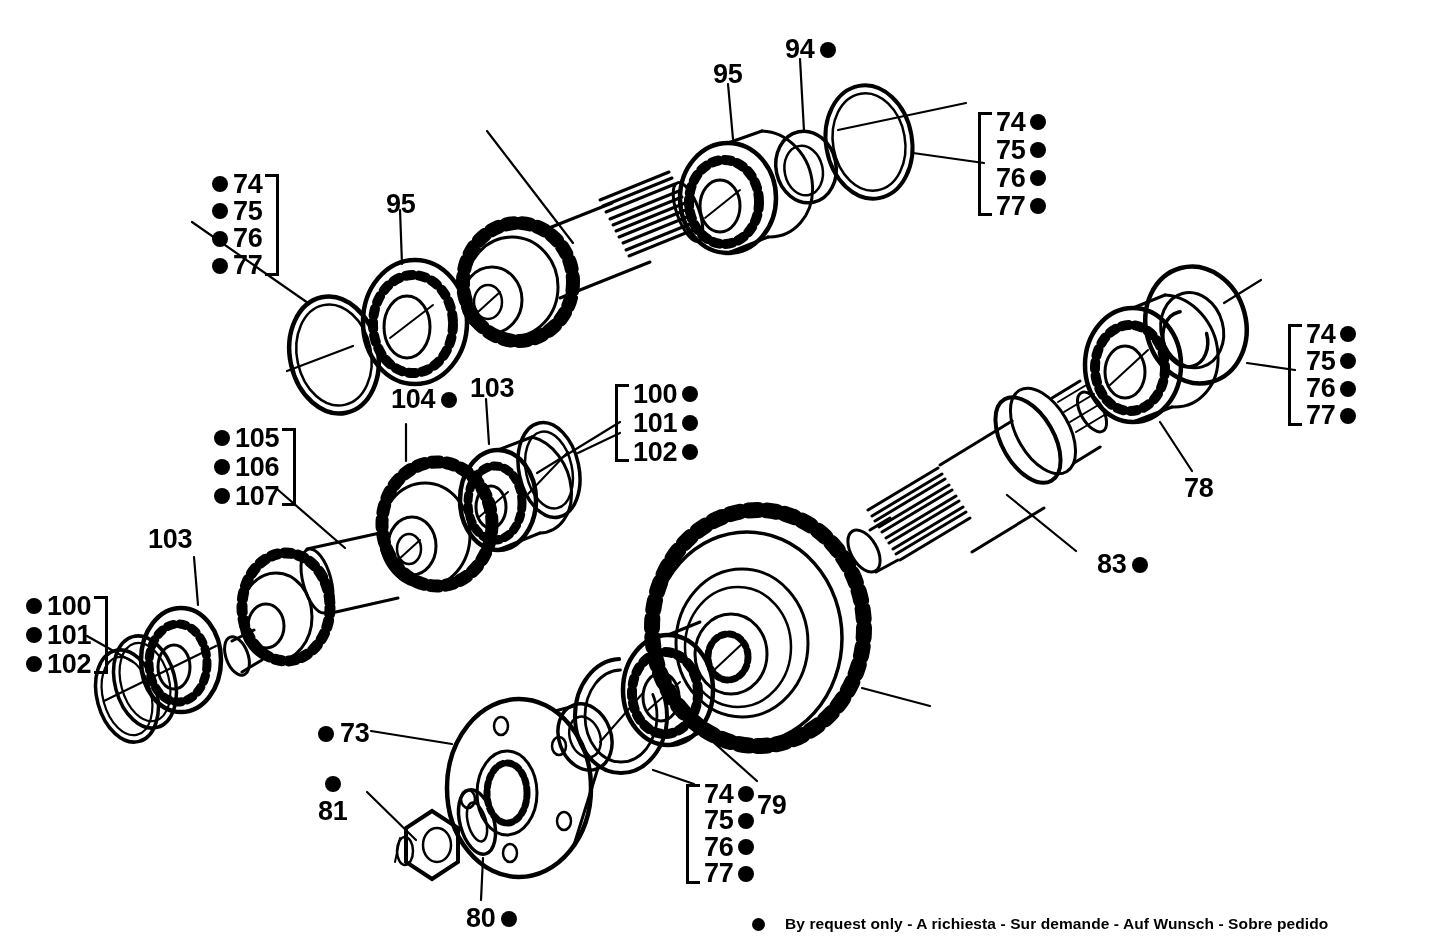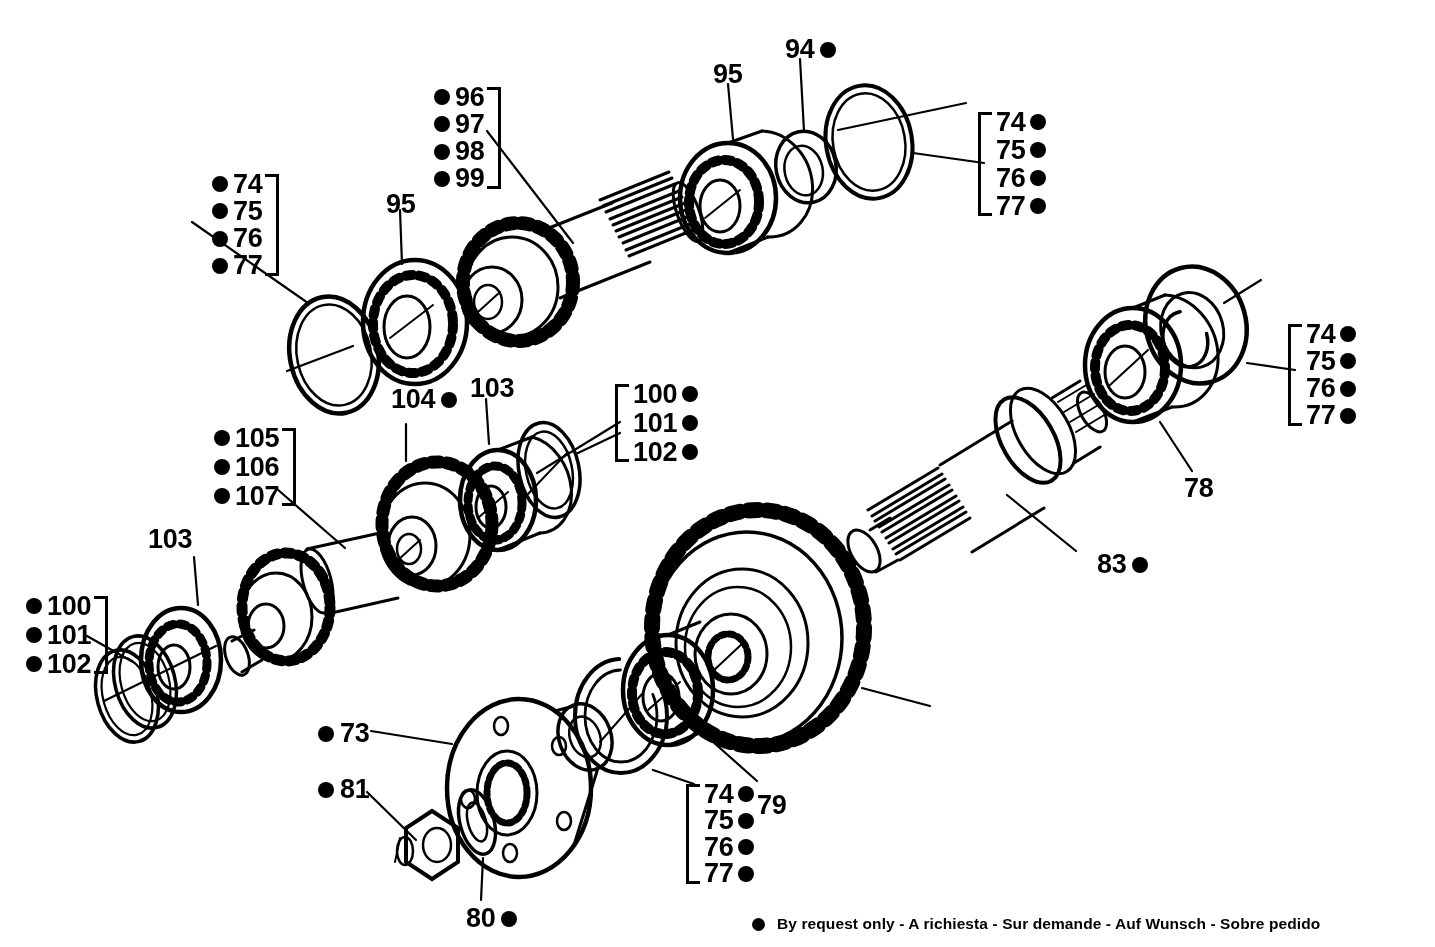--- a/index.html
+++ b/index.html
@@ -12,21 +12,21 @@
   .callout .rows{display:flex;flex-direction:column;justify-content:space-between;}
   .callout .row{display:flex;align-items:center;gap:5px;height:20px;}
   .num{font-weight:bold;font-size:27px;line-height:1;letter-spacing:-0.3px;white-space:nowrap;}
   .dot{width:16px;height:16px;background:#000;border-radius:50%;flex:none;}
   .bracket{width:11px;align-self:stretch;flex:none;}
   .bracket.right{border-top:3px solid #000;border-right:3px solid #000;border-bottom:3px solid #000;margin-left:3px;}
   .bracket.left{border-top:3px solid #000;border-left:3px solid #000;border-bottom:3px solid #000;margin-right:4px;}
 
   .plabel{position:absolute;display:flex;align-items:center;gap:6px;}
 
-  .footer{position:absolute;left:752px;top:915px;display:flex;align-items:center;gap:12px;}
+  .footer{position:absolute;left:752px;top:915px;display:flex;align-items:center;gap:20px;}
   .footer .fdot{width:13px;height:13px;background:#000;border-radius:50%;flex:none;}
   .footer .ftext{font-weight:bold;font-size:15.5px;letter-spacing:0.1px;white-space:nowrap;}
 </style>
 </head>
 <body>
 
 <div class="canvas">
 
   <svg class="art" viewBox="0 0 1435 947" fill="none" stroke="#000" stroke-linecap="round">
 
@@ -268,41 +268,20 @@
           <span class="num">76</span>
         </div>
       <div class="row">
           <span class="dot"></span>
           <span class="num">77</span>
         </div>
     </div>
     <div class="bracket right"></div>
   </div>
 
-  <div class="callout" style="left:434px;top:87px;height:102px;">
-    <div class="rows">
-      <div class="row">
-          <span class="dot"></span>
-          <span class="num">96</span>
-        </div>
-      <div class="row">
-          <span class="dot"></span>
-          <span class="num">97</span>
-        </div>
-      <div class="row">
-          <span class="dot"></span>
-          <span class="num">98</span>
-        </div>
-      <div class="row">
-          <span class="dot"></span>
-          <span class="num">99</span>
-        </div>
-    </div>
-    <div class="bracket right"></div>
-  </div>
 
   <div class="callout" style="left:978px;top:112px;height:104px;">
     <div class="bracket left"></div>
     <div class="rows">
       <div class="row">
           <span class="num">74</span>
           <span class="dot"></span>
         </div>
       <div class="row">
           <span class="num">75</span>
@@ -442,21 +421,21 @@
 
   <div class="plabel" style="left:148px;top:526px;">
       <span class="num">103</span>
     </div>
 
   <div class="plabel" style="left:318px;top:720px;">
       <span class="dot"></span>
       <span class="num">73</span>
     </div>
 
-  <div class="plabel" style="left:318px;top:776px;">
+  <div class="plabel" style="left:318px;top:776px;flex-direction:column;">
       <span class="dot"></span>
       <span class="num">81</span>
     </div>
 
   <div class="plabel" style="left:466px;top:905px;align-items:center;">
       <span class="num">80</span>
       <span class="dot"></span>
     </div>
 
   <div class="plabel" style="left:757px;top:792px;">

